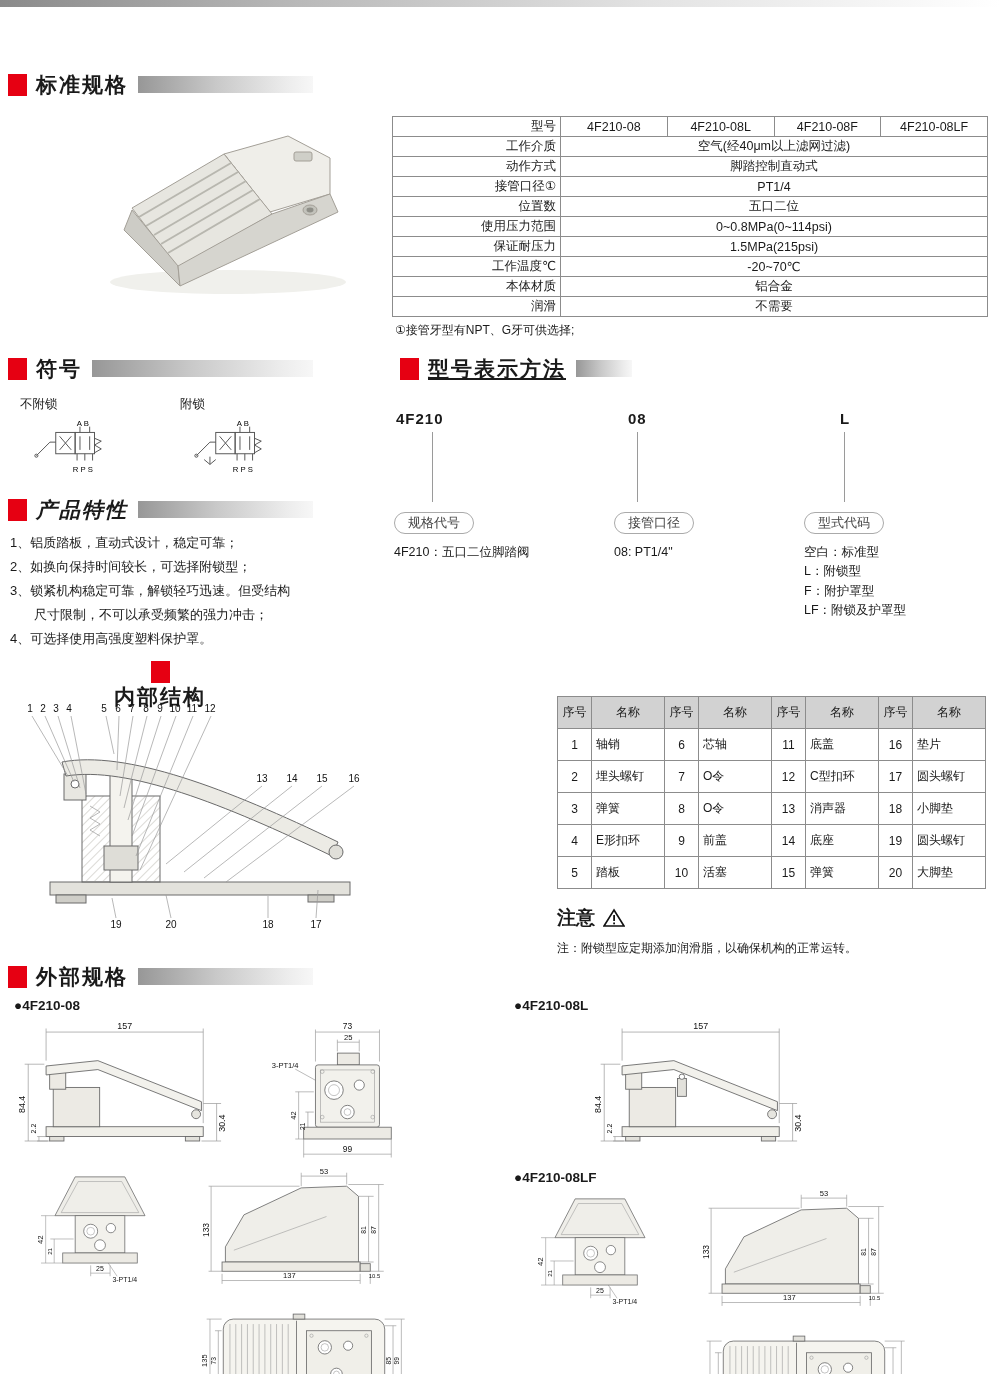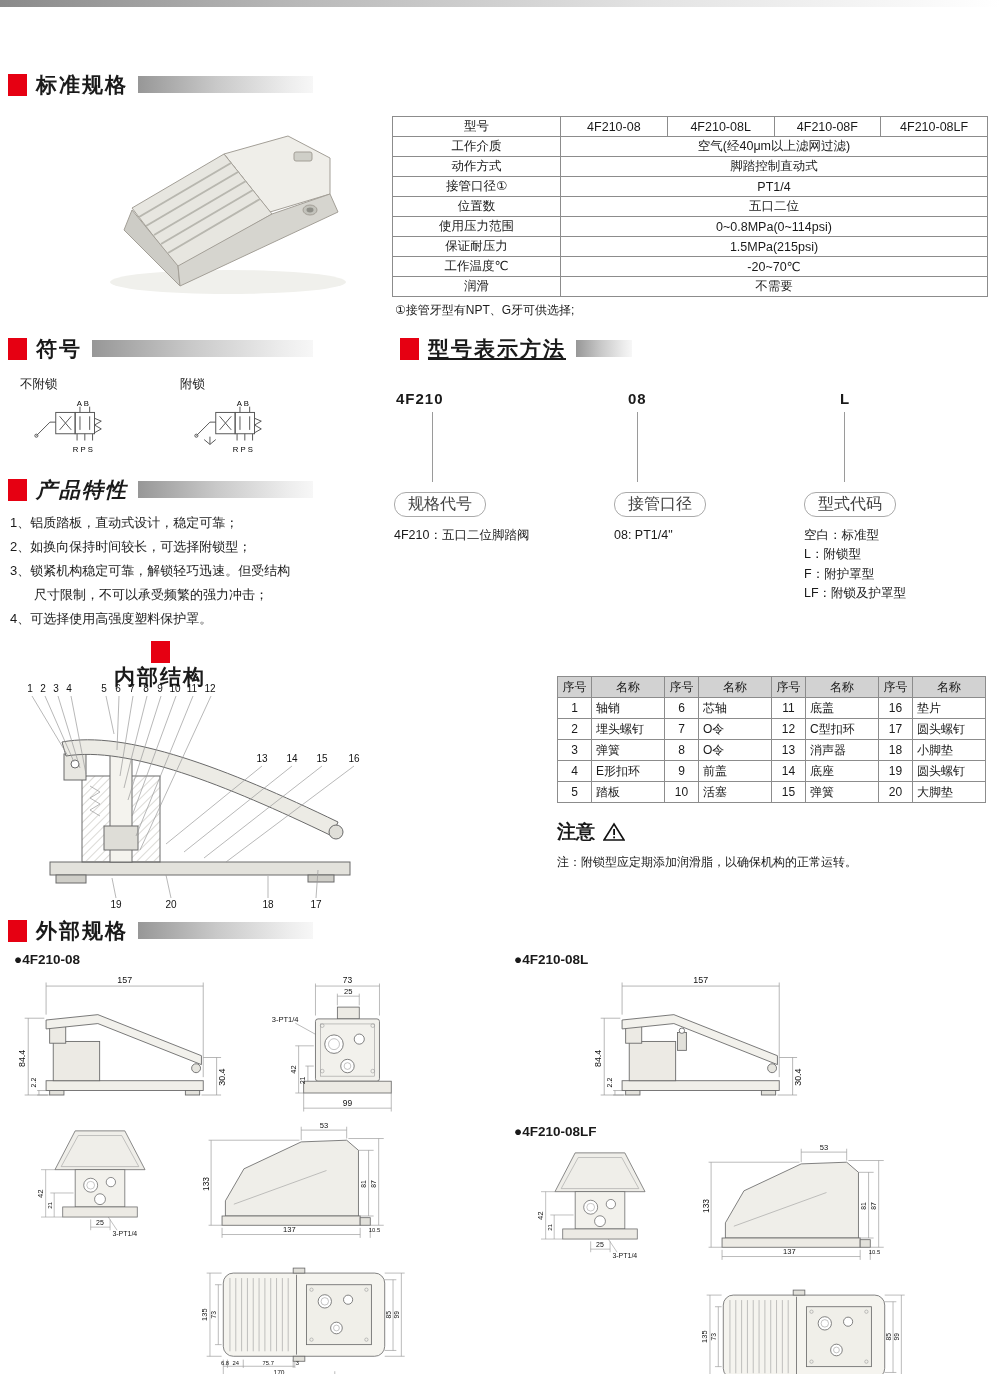--- a/index.html
+++ b/index.html
@@ -15,44 +15,44 @@
   .sec-bar { height:17px; flex:1; background:linear-gradient(to right,#979797,#c9c9c9 45%,#ececec 85%,#f7f7f7); }
   .w305 { width:305px; }
   .w232 { width:232px; }
 
   
   .spec-row { display:flex; margin-top:14px; }
   .photo-box { width:392px; flex:none; padding:2px 30px 0 78px; }
   .spec-right { flex:1; padding:4px 12px 0 0; }
   .spec-table { width:100%; border-collapse:collapse; font-size:12.5px; table-layout:fixed; }
   .spec-table td { border:1px solid #8c8c8c; padding:1px 4px; height:18px; overflow:hidden; white-space:nowrap; }
-  .spec-table .lbl { width:168px; text-align:center; }
+  .spec-table .lbl { width:168px; text-align:right; }
   .spec-table .val { text-align:center; }
   .footnote { font-size:12px; margin-top:5px; padding-left:3px; }
 
   
   .two-col { display:flex; margin-top:16px; }
   .col-left { width:392px; flex:none; }
   .col-right { flex:1; padding-right:18px;text-decoration:underline; }
   .symbols { display:flex; gap:42px; margin:14px 0 4px 20px; height:90px; }
   .sym-label { font-size:12.5px; margin-bottom:2px; }
   .features { margin:8px 0 0 10px; font-size:13px; line-height:1.85; }
   .features .cont { padding-left:24px; }
 
   .model-diagram { position:relative; height:240px; margin-top:4px; }
   .mcode { position:absolute; top:24px; font-size:15px; font-weight:bold; letter-spacing:1px; }
   .vline { position:absolute; top:46px; width:1px; height:70px; background:#9a9a9a; }
   .mgroup { position:absolute; top:126px; }
-  .mghead { display:inline-block; border:1px solid #aaa; border-radius:12px; padding:1px 13px; font-size:16px; color:#444; background:#fff; }
+  .mghead { display:inline-block; border:1px solid #aaa; border-radius:12px; padding:1px 13px; font-size:13px; color:#444; background:#fff; }
   .mgline { font-size:12.5px; margin-top:9px; line-height:1.55; }
 
   
   .internal-row { display:flex; justify-content:space-between; margin-top:8px; padding:0 14px 0 16px; }
   .parts-table { border-collapse:collapse; font-size:12px; }
-  .parts-table th, .parts-table td { border:1px solid #8c8c8c; padding:1px 4px; height:21px; }
+  .parts-table th, .parts-table td { border:1px solid #8c8c8c; padding:1px 4px; height:32px; }
   .parts-table th { background:#d2d2d2; font-weight:normal; text-align:center; }
   .pt-num { width:34px; text-align:center; }
   .pt-name { width:73px; text-align:left; padding-left:6px; }
   .note-block { margin-top:16px; }
   .note-title { display:flex; align-items:center; gap:8px; font-size:19px; font-weight:bold; }
   .note-text { font-size:12px; margin-top:9px; }
 
   
   .ext-grid { display:grid; grid-template-columns:500px 500px; margin-top:4px; }
   .ext-label { font-size:13.5px; font-weight:bold; margin:4px 0 0 14px; height:18px; }
@@ -133,20 +133,24 @@
               <td class="lbl">使用压力范围</td>
               <td class="val" colspan="4">0~0.8MPa(0~114psi)</td>
             </tr>
         <tr>
               <td class="lbl">保证耐压力</td>
               <td class="val" colspan="4">1.5MPa(215psi)</td>
             </tr>
         <tr>
               <td class="lbl">工作温度℃</td>
               <td class="val" colspan="4">-20~70℃</td>
+            </tr>
+        <tr>
+              <td class="lbl">本体材质</td>
+              <td class="val" colspan="4">铝合金</td>
             </tr>
         <tr>
               <td class="lbl">润滑</td>
               <td class="val" colspan="4">不需要</td>
             </tr>
       </tbody>
         </table>
       <div class="footnote">①接管牙型有NPT、G牙可供选择;</div>
     </div>
   </div>

